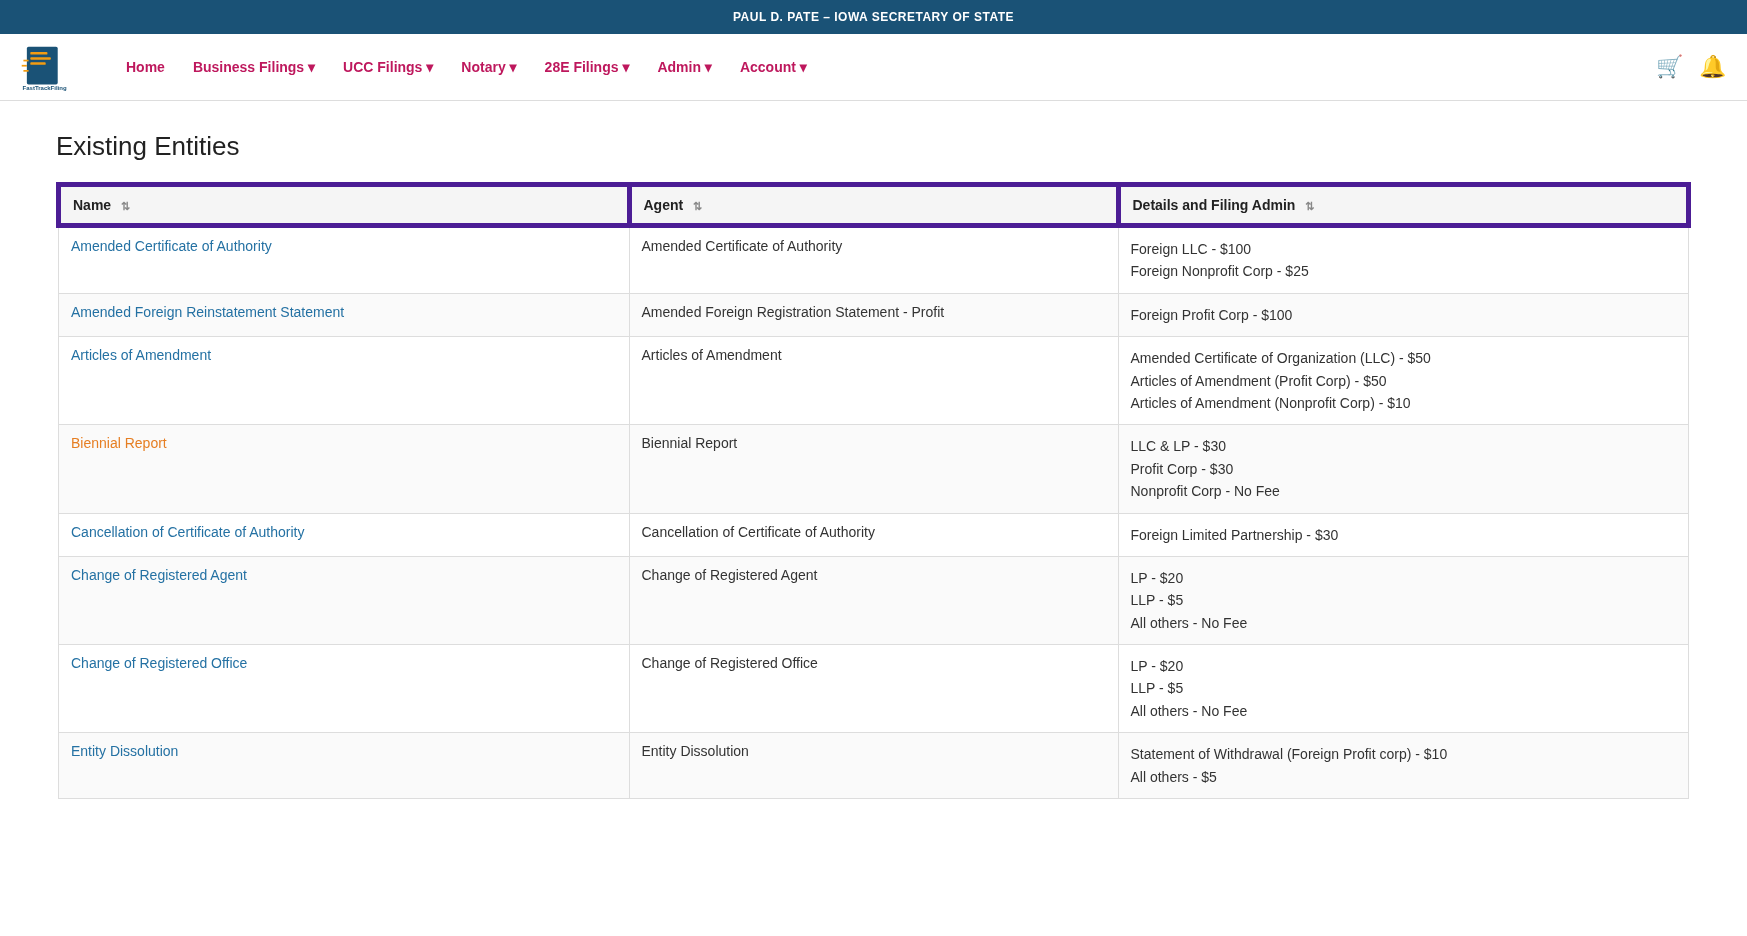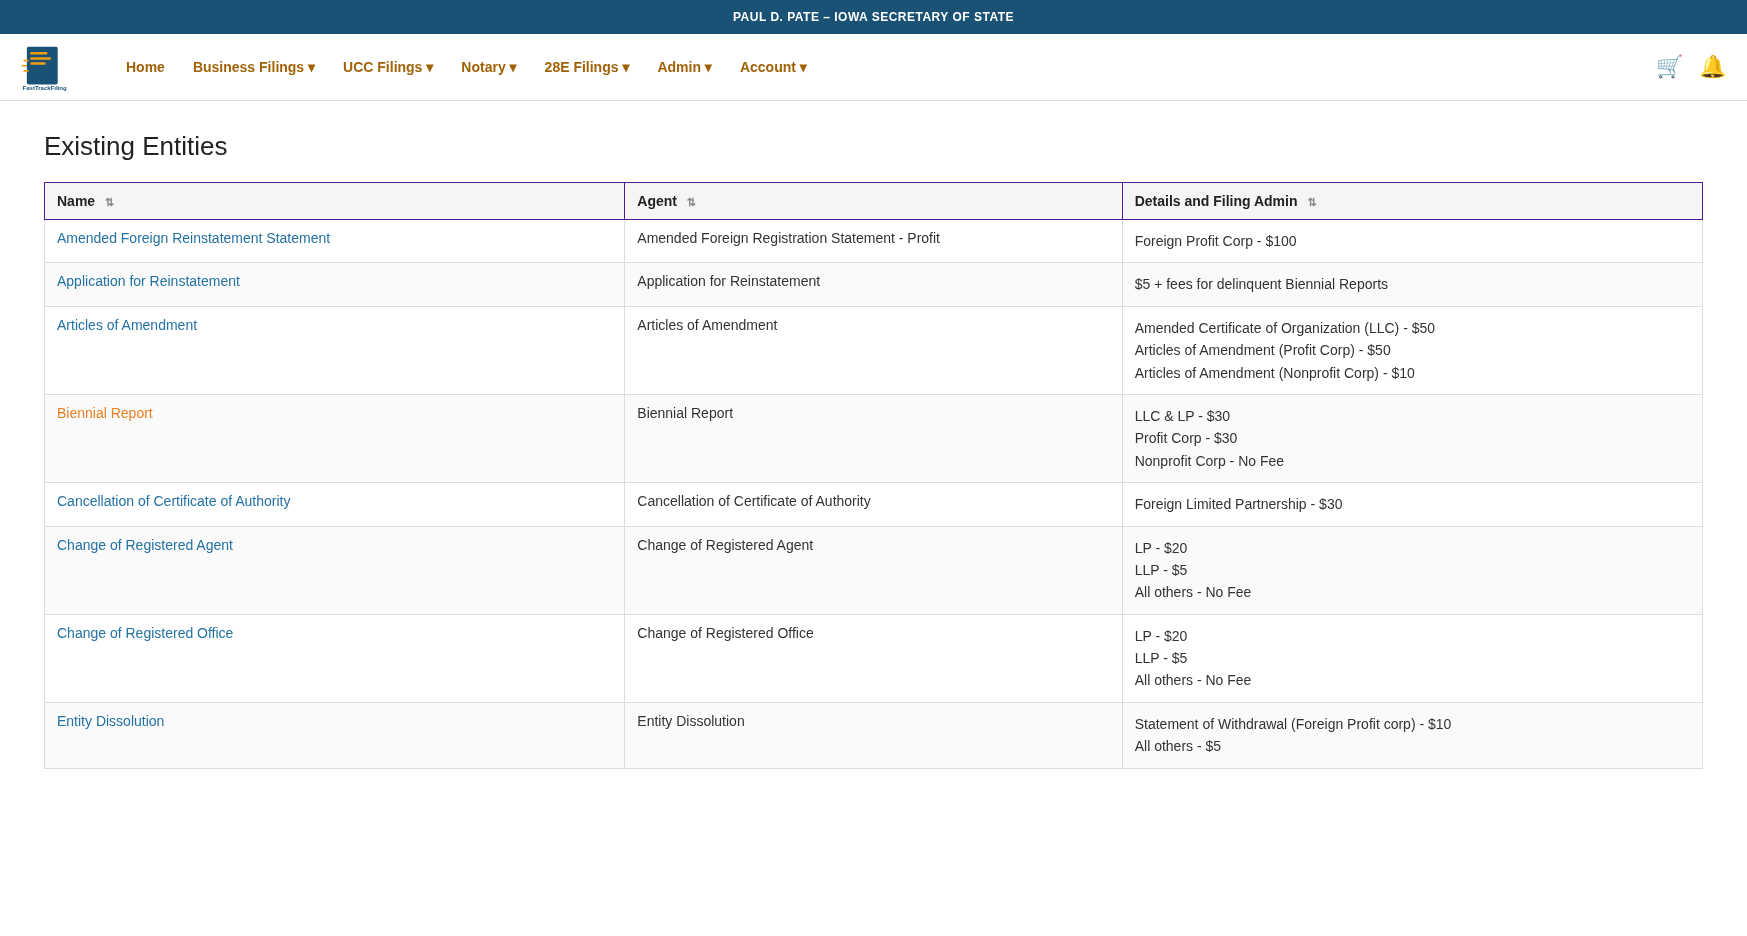--- a/index.html
+++ b/index.html
@@ -35,21 +35,21 @@
       height: 50px;
       margin-right: 4px;
     }
     .nav-links {
       display: flex;
       align-items: center;
       gap: 4px;
       flex: 1;
     }
     .nav-item {
-      color: #a16207;
+      color: #be185d;
       font-weight: bold;
       font-size: 14px;
       padding: 8px 12px;
       cursor: pointer;
       white-space: nowrap;
       text-decoration: none;
     }
     .nav-icons {
       display: flex;
       align-items: center;
@@ -57,38 +57,38 @@
       margin-left: auto;
     }
     .nav-icon-btn {
       color: #1a5276;
       font-size: 22px;
       cursor: pointer;
     }
 
     
     .main-content {
-      padding: 30px 44px;
+      padding: 30px 56px;
     }
     .page-title {
       font-size: 26px;
       font-weight: normal;
       color: #222;
       margin-bottom: 20px;
     }
 
     
     .data-table {
       width: 100%;
       border-collapse: collapse;
       border: 1px solid #ccc;
     }
     .data-table th {
       background: #f5f5f5;
-      border: 1px solid #4c1d95;
+      border: 5px solid #4c1d95;
       padding: 10px 12px;
       text-align: left;
       font-weight: bold;
       color: #222;
       font-size: 14px;
     }
     .data-table th .sort-icon {
       display: inline-block;
       margin-left: 6px;
       color: #888;
@@ -160,32 +160,33 @@
           <span>Agent</span>
           <span class="sort-icon">⇅</span>
         </th>
         <th style="width:35%">
           <span>Details and Filing Admin</span>
           <span class="sort-icon">⇅</span>
         </th>
       </tr>
     </thead>
     <tbody id="table-body">
+    <tr>
+          <td><a class="link-blue">Amended Certificate of Authority</a></td>
+          <td>Amended Certificate of Authority</td>
+          <td>
+            <span class="details-line">Foreign LLC - $100</span>
+            <span class="details-line">Foreign Nonprofit Corp - $25</span>
+          </td>
+        </tr>
         <tr>
           <td><a class="link-blue">Amended Foreign Reinstatement Statement</a></td>
           <td>Amended Foreign Registration Statement - Profit</td>
           <td>
             <span class="details-line">Foreign Profit Corp - $100</span>
-          </td>
-        </tr>
-        <tr>
-          <td><a class="link-blue">Application for Reinstatement</a></td>
-          <td>Application for Reinstatement</td>
-          <td>
-            <span class="details-line">$5 + fees for delinquent Biennial Reports</span>
           </td>
         </tr>
         <tr>
           <td><a class="link-blue">Articles of Amendment</a></td>
           <td>Articles of Amendment</td>
           <td>
             <span class="details-line">Amended Certificate of Organization (LLC) - $50</span>
             <span class="details-line">Articles of Amendment (Profit Corp) - $50</span>
             <span class="details-line">Articles of Amendment (Nonprofit Corp) - $10</span>
           </td>

